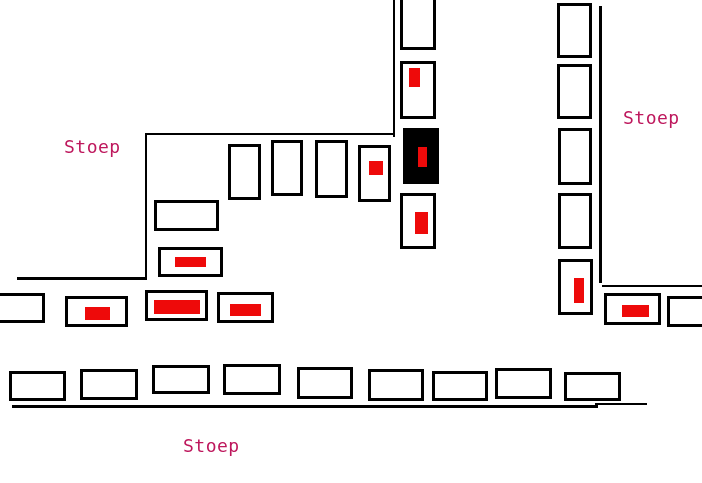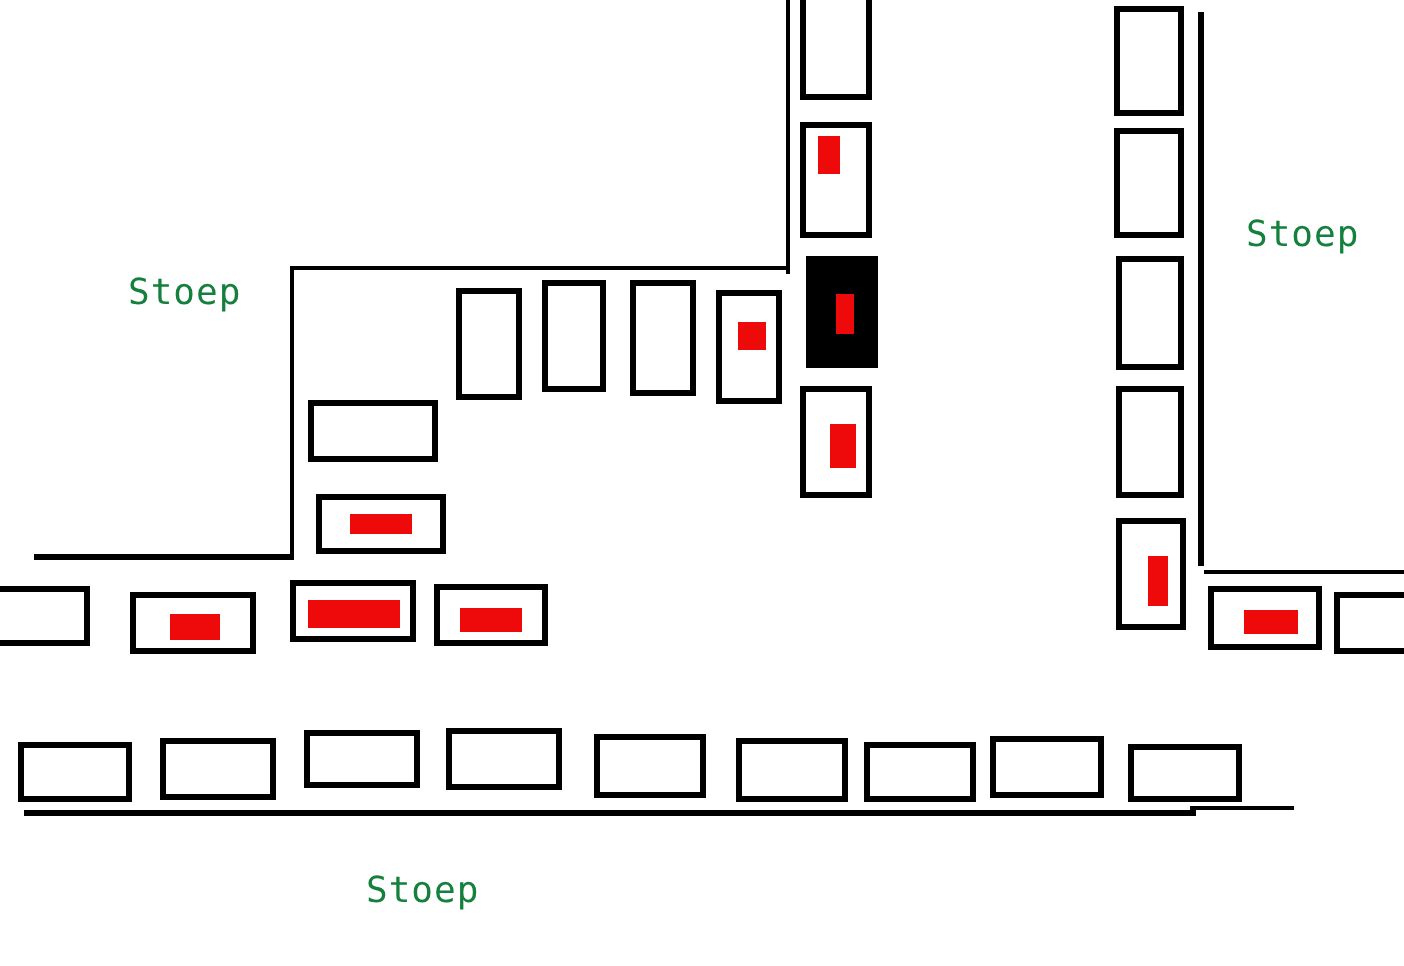--- a/index.html
+++ b/index.html
@@ -25,21 +25,21 @@
     border: 3px solid #000000;
     background: #ffffff;
   }
   .mark {
     position: absolute;
   }
   .label {
     position: absolute;
     font-size: 18px;
     letter-spacing: 0.5px;
-    color: #15803d;
+    color: #be185d;
     white-space: nowrap;
     line-height: 1;
     text-align: right;
   }
 </style>
 </head>
 <body>
 
 <div id="canvas">
     <div class="line" style="left: 393px; top: 0px; width: 2px; height: 137px;"></div>

